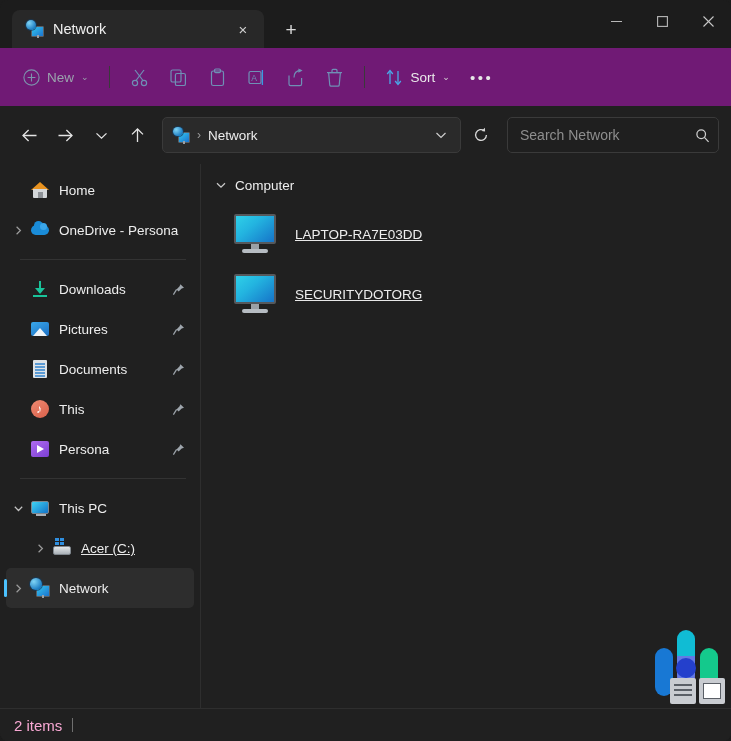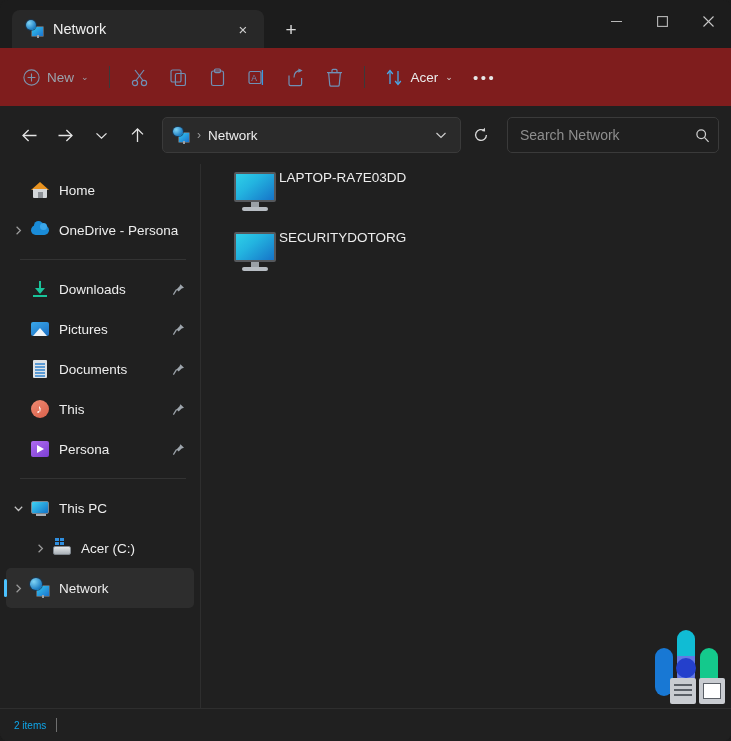--- a/index.html
+++ b/index.html
@@ -44,21 +44,21 @@
   .wincontrols{
     position:absolute;right:0;top:0;height:42px;display:flex;
   }
   .wc{
     width:46px;height:42px;display:flex;align-items:center;justify-content:center;
     color:#b8b8b8;
   }
 
   
   .commandbar{
-    height:58px;background:#7f1d1d;display:flex;align-items:center;
+    height:58px;background:#701a75;display:flex;align-items:center;
     padding:0 14px;gap:2px;flex:0 0 auto;
   }
   .cmd{
     height:36px;border-radius:5px;display:flex;align-items:center;
     gap:7px;padding:0 9px;color:#9aa3ad;font-size:13.5px;
   }
   .cmd.enabled{color:#eaeaea;}
   .cmd-sep{width:1px;height:22px;background:#3a3a3a;margin:0 9px;}
   .chev{font-size:9px;color:#9aa3ad;}
   .cmd.enabled .chev{color:#d6d6d6;}
@@ -118,30 +118,30 @@
   .nav-exp{
     width:24px;flex:0 0 24px;display:flex;align-items:center;justify-content:center;
     color:#9b9b9b;font-size:10px;
   }
   .nav-ico{width:20px;height:20px;flex:0 0 20px;position:relative;margin-right:9px;}
   .nav-label{
     font-size:13.5px;color:#ededed;white-space:nowrap;flex:1;overflow:hidden;
   }
   .pin{width:16px;flex:0 0 16px;color:#9fa6ad;font-size:12px;text-align:center;}
   .nav-sep{height:1px;background:#333;margin:9px 14px 9px 20px;}
-  .indent-1{padding-left:22px;}
+  .indent-1{padding-left:22px;text-decoration:underline;}
 
   
   .content{flex:1;min-width:0;background:#202020;padding:6px 0 0 14px;position:relative;}
   .group-head{display:flex;align-items:center;gap:8px;height:30px;margin-bottom:4px;}
   .group-chev{color:#c8c8c8;font-size:10px;width:12px;text-align:center;}
   .group-title{font-size:13.5px;color:#ededed;}
   .item-row{
-    display:flex;align-items:flex-start;height:60px;
-    padding-left:16px;border-radius:5px;margin-right:14px;
+    display:flex;align-items:center;gap:16px;height:60px;
+    padding-left:16px;border-radius:5px;margin-right:14px;text-decoration:underline;
   }
   .item-ico{width:48px;height:44px;flex:0 0 48px;position:relative;}
   .item-name{font-size:13.5px;color:#ededed;white-space:nowrap;}
 
   
   .mon-screen{
     position:absolute;left:3px;top:2px;width:42px;height:30px;
     background:linear-gradient(140deg,#2fd0e8 0%,#23b4e0 40%,#1674c8 100%);
     border:2px solid #55585c;border-radius:2px;box-sizing:border-box;
   }
@@ -259,21 +259,21 @@
       linear-gradient(#2f8fe0,#2f8fe0) 5px 0/4px 3.4px no-repeat,
       linear-gradient(#2f8fe0,#2f8fe0) 0 4.4px/4px 3.4px no-repeat,
       linear-gradient(#2f8fe0,#2f8fe0) 5px 4.4px/4px 3.4px no-repeat;
   }
 
   
   .statusbar{
     height:32px;flex:0 0 32px;background:#202020;border-top:1px solid #2e2e2e;
     display:flex;align-items:center;padding:0 14px;gap:10px;
   }
-  .status-text{font-size:10px;color:#0ea5e9;}
+  .status-text{font-size:15px;color:#f9a8d4;}
   .status-sep{width:1px;height:14px;background:#6f6f6f;}
 
   
   .logo{
     position:absolute;right:8px;bottom:4px;width:76px;height:90px;pointer-events:none;
   }
   .lbar{position:absolute;border-radius:9px;}
   .lbar-blue{left:8px;top:34px;width:18px;height:48px;background:#1878d4;}
   .lbar-cyan{left:30px;top:16px;width:18px;height:54px;background:#10bcd4;}
   .lbar-green{left:53px;top:34px;width:18px;height:48px;background:#14c98c;}
@@ -396,21 +396,21 @@
 
     <div class="cmd-sep"></div>
 
     <div class="cmd enabled">
       <svg width="19" height="19" viewBox="0 0 19 19">
           <line x1="5" y1="16" x2="5" y2="3" stroke="#4aa8e8" stroke-width="1.3"></line>
           <path d="M2.2 6 L5 2.6 L7.8 6" fill="none" stroke="#4aa8e8" stroke-width="1.3"></path>
           <line x1="13" y1="3" x2="13" y2="16" stroke="#4aa8e8" stroke-width="1.3"></line>
           <path d="M10.2 13 L13 16.4 L15.8 13" fill="none" stroke="#4aa8e8" stroke-width="1.3"></path>
         </svg>
-      <span>Acer</span>
+      <span>Sort</span>
       <span class="chev">⌄</span>
     </div>
     <div class="cmd enabled">
       <span class="dots">•••</span>
     </div>
   </div>
 
   <div class="addressbar">
     <div class="navbtn">
       <svg width="17" height="17" viewBox="0 0 17 17">
@@ -606,20 +606,28 @@
         <span class="nav-ico">
           <span class="net-mon"></span>
             <span class="net-base"></span>
             <span class="net-globe"></span>
         </span>
         <span class="nav-label">Network</span>
       </div>
     </div>
 
     <div class="content">
+      <div class="group-head">
+        <span class="group-chev">
+          <svg width="12" height="12" viewBox="0 0 12 12">
+              <path d="M2 4.2 L6 8.2 L10 4.2" fill="none" stroke="#c8c8c8" stroke-width="1.25"></path>
+            </svg>
+        </span>
+        <span class="group-title">Computer</span>
+      </div>
 
       <div class="item-row">
         <span class="item-ico">
           <span class="mon-screen"></span>
             <span class="mon-neck"></span>
             <span class="mon-base"></span>
         </span>
         <span class="item-name">LAPTOP-RA7E03DD</span>
       </div>
 

